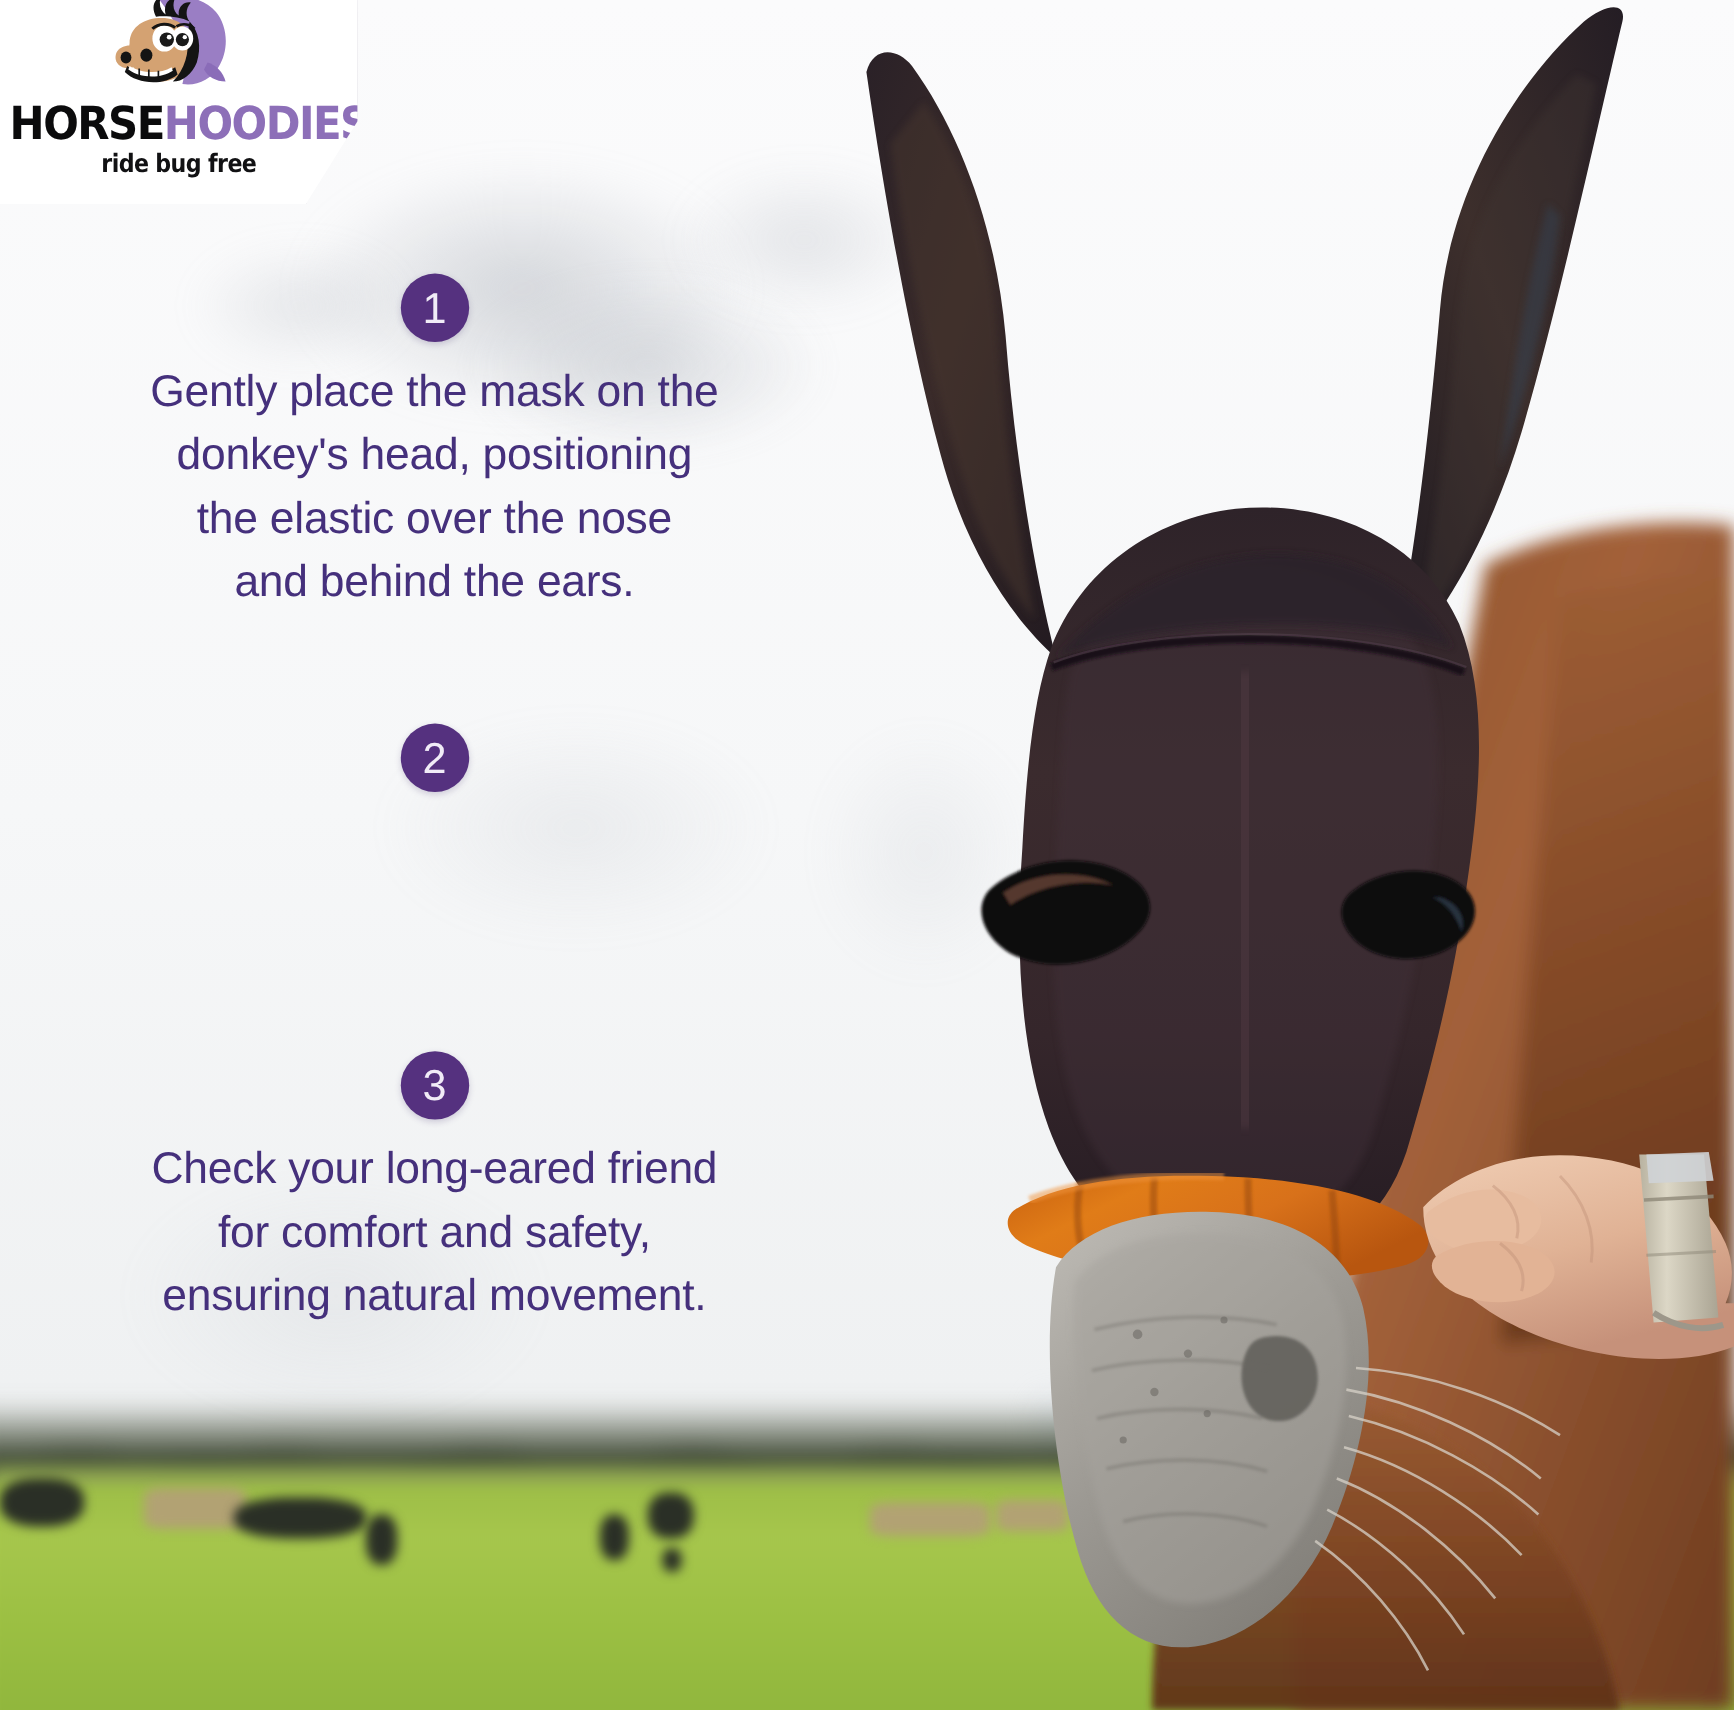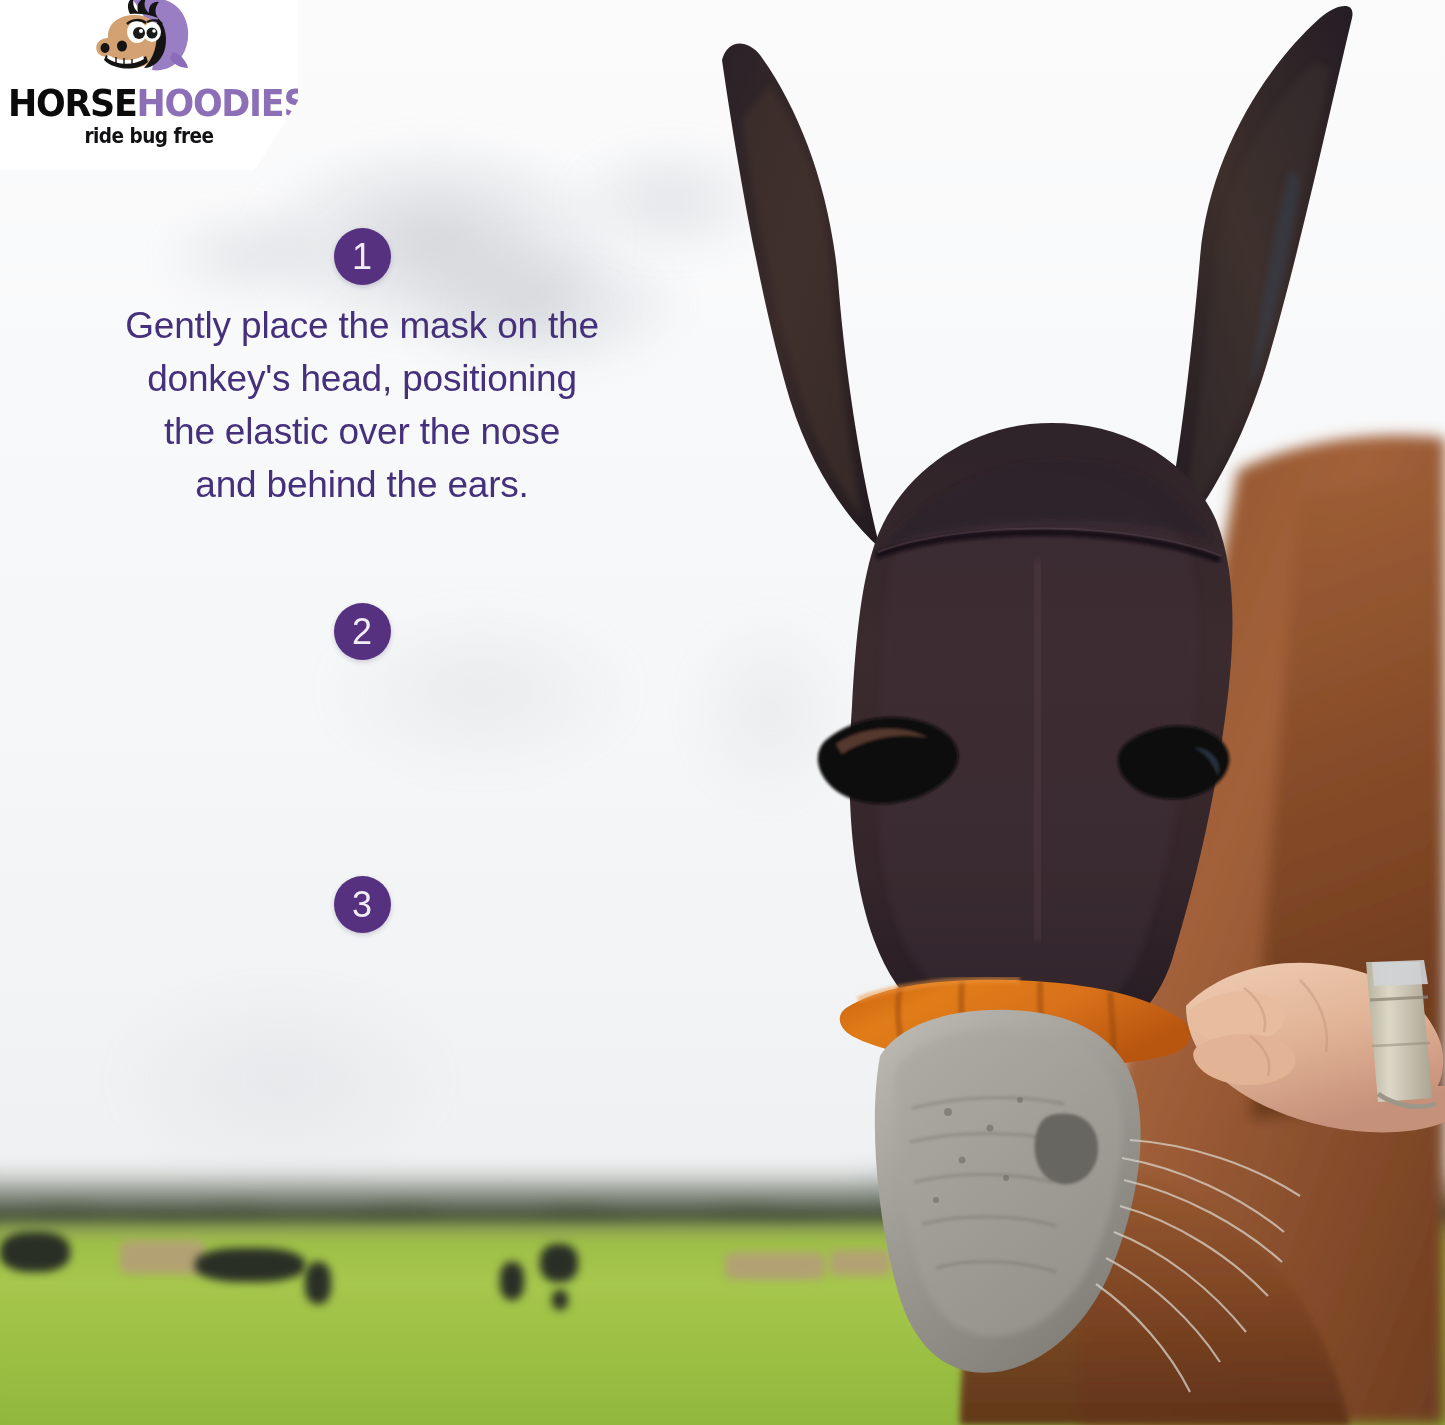--- a/index.html
+++ b/index.html
@@ -456,16 +456,19 @@
 the elastic over the nose
 and behind the ears.</div>
     </div>
 
     <div class="step" id="step2">
       <div class="badge">2</div>
     </div>
 
     <div class="step" id="step3">
       <div class="badge">3</div>
+      <div class="step-text">Check your long-eared friend
+for comfort and safety,
+ensuring natural movement.</div>
     </div>
 
   </div>
 </div>
 
 </body></html>

